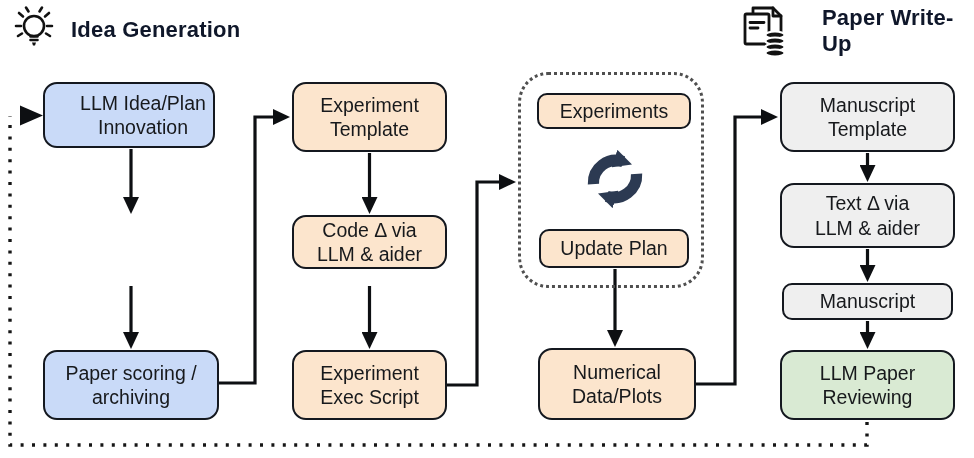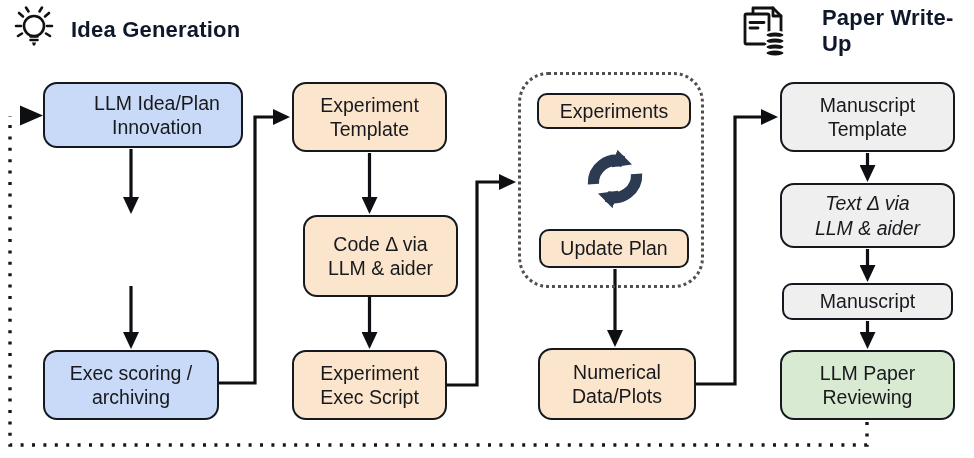--- a/index.html
+++ b/index.html
@@ -73,28 +73,28 @@
       <g fill="#111" stroke="#ffffff" stroke-width="2">
         <ellipse cx="38" cy="31" rx="9.5" ry="3.6"></ellipse>
         <ellipse cx="38" cy="37" rx="9.5" ry="3.6"></ellipse>
         <ellipse cx="38" cy="43" rx="9.5" ry="3.6"></ellipse>
         <ellipse cx="38" cy="49" rx="9.5" ry="3.6"></ellipse>
       </g>
     </svg>
     <span>Paper Write-Up</span>
   </div>
 
-  <div class="node" style="left: 43px; top: 82px; width: 200px; height: 66px; background-color: rgb(201, 218, 248); padding-left: 28px;">LLM Idea/Plan
+  <div class="node" style="left: 43px; top: 82px; width: 172px; height: 66px; background-color: rgb(201, 218, 248); padding-left: 28px;">LLM Idea/Plan
 Innovation</div>
-  <div class="node" style="left: 43px; top: 350px; width: 176px; height: 70px; background-color: rgb(201, 218, 248);">Exec scoring /
+  <div class="node" style="left: 43px; top: 350px; width: 176px; height: 70px; background-color: rgb(201, 218, 248);">Paper scoring /
 archiving</div>
 
   <div class="node" style="left: 292px; top: 82px; width: 155px; height: 70px; background-color: rgb(252, 229, 205);">Experiment
 Template</div>
-  <div class="node" style="left: 303px; top: 215px; width: 155px; height: 82px; background-color: rgb(252, 229, 205);">Code Δ via
+  <div class="node" style="left: 292px; top: 215px; width: 155px; height: 54px; background-color: rgb(252, 229, 205);">Code Δ via
 LLM &amp; aider</div>
   <div class="node" style="left: 292px; top: 350px; width: 155px; height: 70px; background-color: rgb(252, 229, 205);">Experiment
 Exec Script</div>
 
   <div class="loop-container"></div>
   <div class="node small" style="left: 537px; top: 93px; width: 154px; height: 36px; background-color: rgb(252, 229, 205);">Experiments</div>
   <svg class="cycle-icon" width="76" height="76" viewBox="0 0 74 74">
     <defs>
       <marker id="cyc" markerUnits="userSpaceOnUse" markerWidth="20" markerHeight="18" refX="9" refY="9" orient="auto">
         <path d="M0 0 L18 9 L0 18 Z" fill="#2c3a52"></path>
@@ -105,19 +105,19 @@
       <path d="M58 32 A 22 22 0 0 1 29 54" marker-end="url(#cyc)"></path>
     </g>
   </svg>
   <div class="node small" style="left: 539px; top: 229px; width: 150px; height: 39px; background-color: rgb(252, 229, 205);">Update Plan</div>
 
   <div class="node" style="left: 538px; top: 348px; width: 158px; height: 72px; background-color: rgb(252, 229, 205);">Numerical
 Data/Plots</div>
 
   <div class="node" style="left: 780px; top: 82px; width: 175px; height: 70px; background-color: rgb(239, 239, 239);">Manuscript
 Template</div>
-  <div class="node" style="left: 780px; top: 183px; width: 175px; height: 65px; background-color: rgb(239, 239, 239); font-style: italic;">Text Δ via
+  <div class="node" style="left: 780px; top: 183px; width: 175px; height: 65px; background-color: rgb(239, 239, 239);">Text Δ via
 LLM &amp; aider</div>
   <div class="node small" style="left: 782px; top: 283px; width: 171px; height: 37px; background-color: rgb(239, 239, 239);">Manuscript</div>
   <div class="node" style="left: 780px; top: 350px; width: 175px; height: 70px; background-color: rgb(217, 234, 211);">LLM Paper
 Reviewing</div>
 
 </div>
 
 </body></html>

